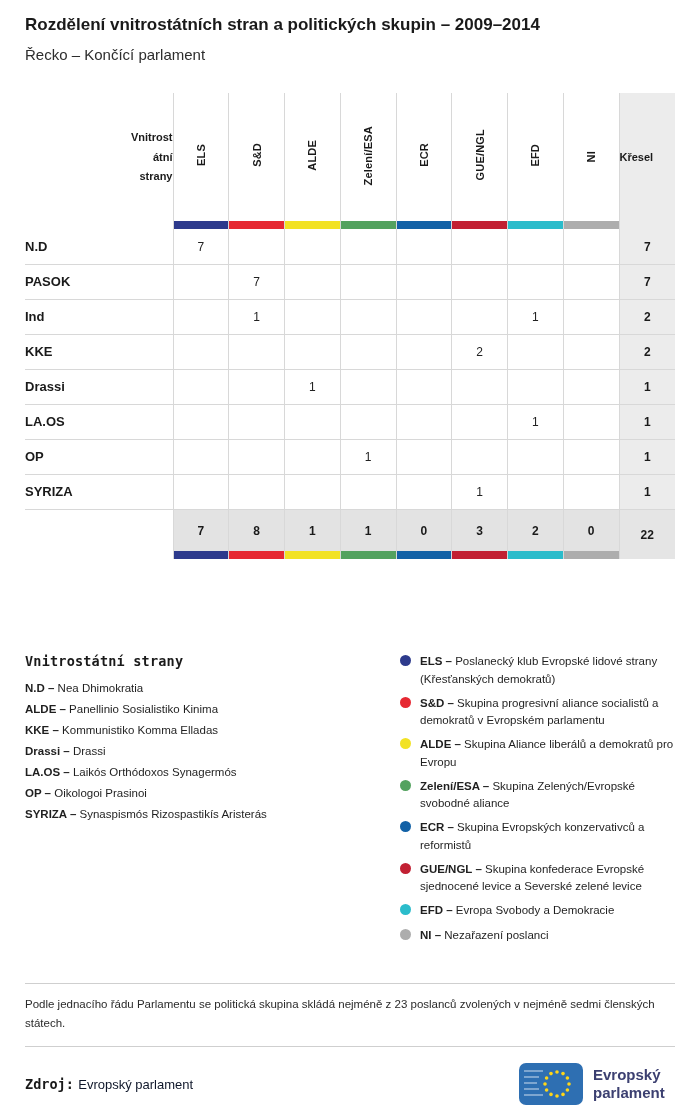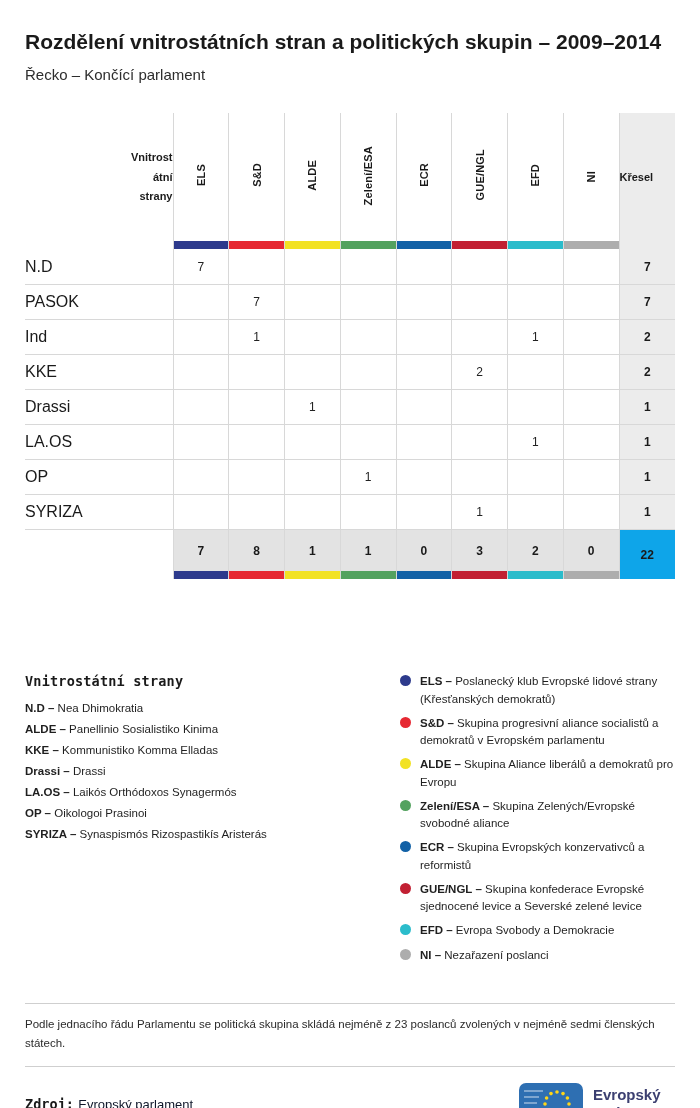--- a/index.html
+++ b/index.html
@@ -4,21 +4,21 @@
 <style>
   * { margin:0; padding:0; box-sizing:border-box; }
   html,body { background:#ffffff; }
   body {
     width:700px; height:1108px; overflow:hidden; position:relative;
     font-family:"Liberation Sans", sans-serif; color:#1a1a1a;
   }
   .page { padding:0 25px; }
 
   
-  .title { padding-top:29px; font-size:21px; font-weight:bold; line-height:1.25; }
+  .title { padding-top:14px; font-size:17px; font-weight:bold; line-height:1.25; }
   .subtitle { margin-top:11px; font-size:15px; color:#2d2d2d; }
 
   
   table.grid { width:650px; border-collapse:collapse; table-layout:fixed; margin-top:30px; }
   col.c-label { width:148px; }
   col.c-seats { width:56px; }
   .grid td { padding:0; vertical-align:middle; }
   tr.r-head  { height:128px; }
   tr.r-bar   { height:8px; }
   tr.r-data  { height:35px; }
@@ -28,25 +28,25 @@
   .corner { vertical-align:bottom; padding-bottom:12px;text-align:right; }
   .corner-lines span { display:block; font-weight:bold; font-size:11px; line-height:1.75; }
   .ghead { text-align:center; }
   .vlabel {
     display:inline-block; writing-mode:vertical-rl; transform:rotate(180deg);
     font-weight:bold; font-size:11px; letter-spacing:.2px; white-space:nowrap;
   }
   .seats-head { vertical-align:bottom; padding:0 0 10px 5px; font-weight:bold; font-size:11px;margin-top:40px; }
   .bar-cell { height:8px; }
   .r-data td { border-bottom:1px solid #d8d8d8; }
-  .rowlabel { font-weight:normal; font-size:16px; padding-left:1px; }
+  .rowlabel { font-weight:bold; font-size:13px; padding-left:1px; }
   .num   { text-align:center; font-size:12px; color:#222; }
   .seats { text-align:center; font-size:12px; font-weight:bold; }
   .tnum  { text-align:center; font-size:12px; font-weight:bold; background:#e3e3e3; }
-  .seats-total { text-align:center; font-size:12px; font-weight:bold; background:#0ea5e9; }
+  .seats-total { text-align:center; font-size:12px; font-weight:bold; background:#e5e5e5; }
   .blank { background:#fff; }
 
   
   .legend { display:flex; margin-top:94px; }
   .legend-left { width:375px; }
   .legend-right { width:275px; }
   .mono-title {
     font-family:"DejaVu Sans Mono", monospace; font-size:13.5px;
     font-weight:bold; letter-spacing:.2px; color:#1a1a1a;
   }

